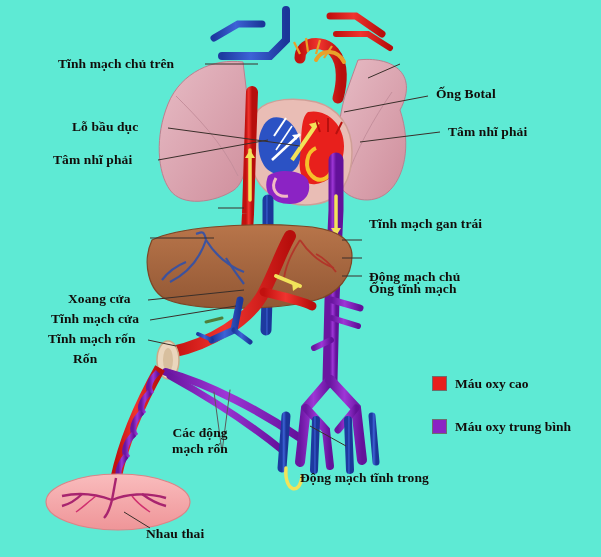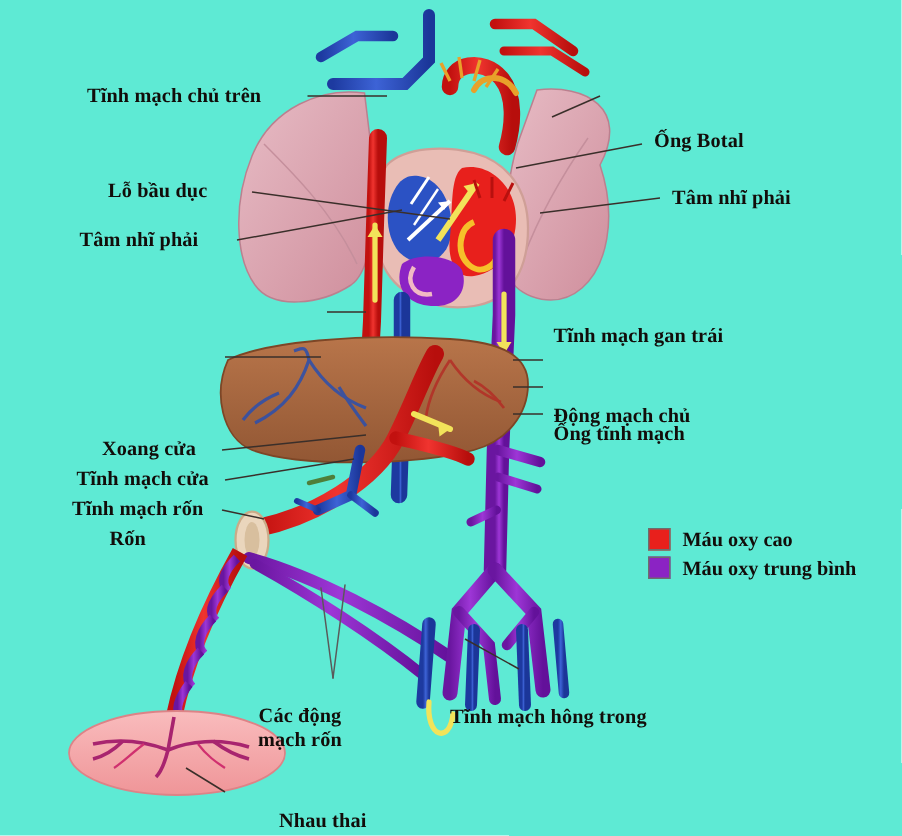--- a/index.html
+++ b/index.html
@@ -7,21 +7,21 @@
        font-family:"Liberation Serif","DejaVu Serif",serif;}
   #stage{position:relative;width:601px;height:557px;background:#5eead4;}
   #art{position:absolute;left:0;top:0;width:601px;height:557px;}
   .lbl{position:absolute;color:#120d0a;font-weight:bold;
        font-family:"Liberation Serif","DejaVu Serif",serif;
        font-size:13.5px;line-height:15px;white-space:nowrap;
        letter-spacing:.1px;}
   .lbl.r{text-align:right;}
   .lbl.two{white-space:normal;text-align:center;line-height:16px;}
   #legend{position:absolute;left:432px;top:350px;}
-  .lrow{display:flex;align-items:center;height:19px;}
+  .lrow{display:flex;align-items:center;height:19px;margin-top:24px;}
   .sw{width:13px;height:13px;margin-right:8px;border:1px solid #6d6d6d;flex:none;}
   .ltx{font-size:13.5px;font-weight:bold;color:#120d0a;white-space:nowrap;
        font-family:"Liberation Serif","DejaVu Serif",serif;}
 </style>
 </head>
 <body>
 
 <div id="stage">
 
 <svg id="art" viewBox="0 0 601 557">
@@ -258,23 +258,23 @@
 <div class="lbl r" style="left:51px;top:311px;">Tĩnh mạch cửa</div>
 <div class="lbl r" style="left:48px;top:331px;">Tĩnh mạch rốn</div>
 <div class="lbl r" style="left:73px;top:351px;">Rốn</div>
 
 <div class="lbl" style="left:436px;top:86px;text-align:right;">Ống Botal</div>
 <div class="lbl" style="left:448px;top:124px;">Tâm nhĩ phải</div>
 <div class="lbl" style="left:369px;top:216px;text-align:center;">Tĩnh mạch gan trái</div>
 <div class="lbl" style="left:369px;top:250px;margin-top:31px;">Ống tĩnh mạch</div>
 <div class="lbl" style="left:369px;top:269px;">Động mạch chủ</div>
 
-<div class="lbl two" style="left:160px;top:425px;width:80px;margin-top:44px;">Các động mạch rốn</div>
-<div class="lbl" style="left:146px;top:539px;margin-left:40px;">Nhau thai</div>
-<div class="lbl" style="left:300px;top:470px;">Tĩnh mạch hông trong</div>
+<div class="lbl two" style="left:160px;top:425px;width:80px;">Các động mạch rốn</div>
+<div class="lbl" style="left:146px;top:526px;">Nhau thai</div>
+<div class="lbl" style="left:300px;top:470px;">Động mạch tĩnh trong</div>
 
 <div id="legend">
   <div class="lrow">
     <span class="sw" style="background:#e8201c;"></span>
     <span class="ltx">Máu oxy cao</span>
   </div>
   <div class="lrow">
     <span class="sw" style="background:#8b23c4;"></span>
     <span class="ltx">Máu oxy trung bình</span>
   </div>

